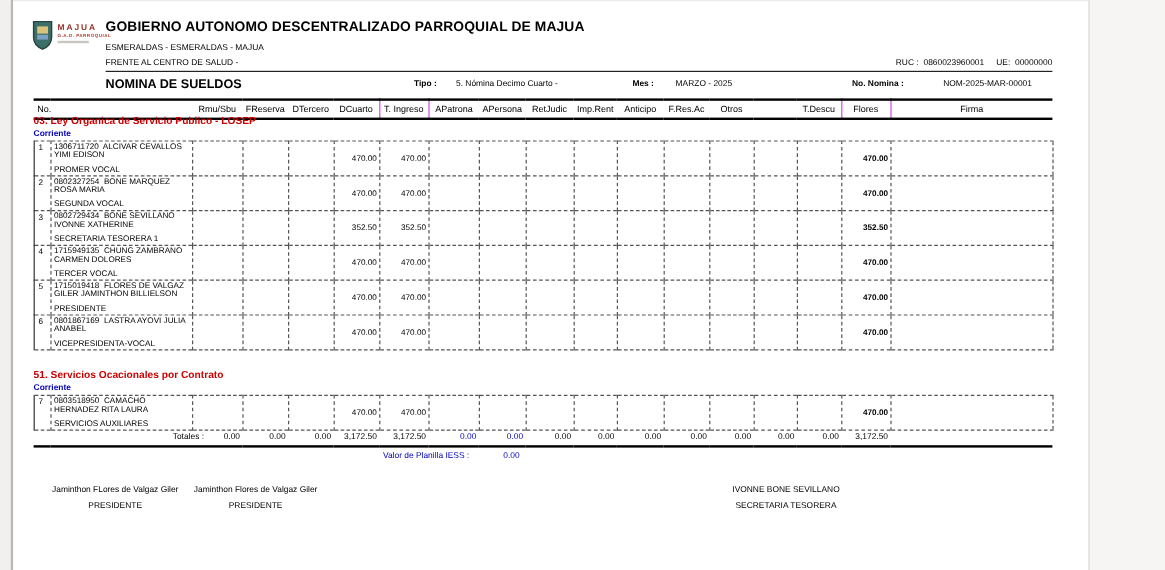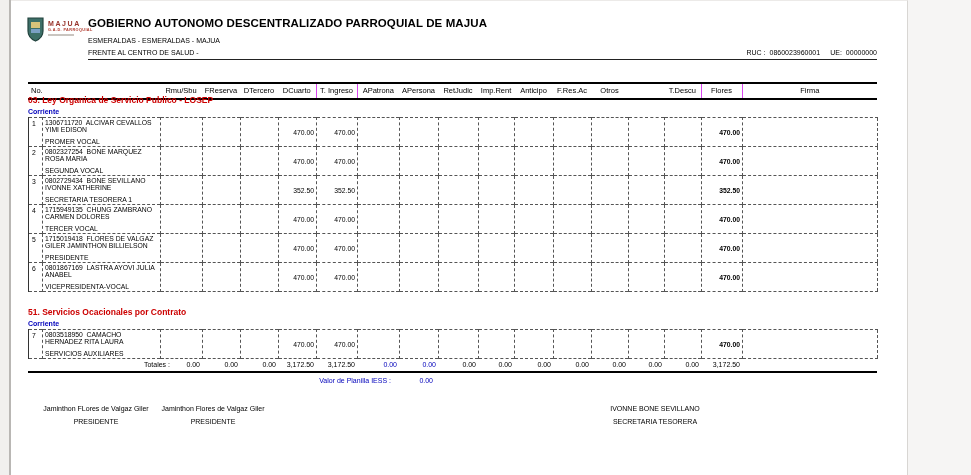--- a/index.html
+++ b/index.html
@@ -102,20 +102,29 @@
   </div>
 
   <div class="org-name">GOBIERNO AUTONOMO DESCENTRALIZADO PARROQUIAL DE MAJUA</div>
   <div class="org-loc">ESMERALDAS - ESMERALDAS - MAJUA</div>
   <div class="org-addr">FRENTE AL CENTRO DE SALUD -</div>
   <div class="ruc">
     <span>RUC :</span><span class="sp">0860023960001</span><span class="gap">UE:</span><span class="sp">00000000</span>
   </div>
   <div class="rule1"></div>
 
+  <div class="title-row">
+    <span class="rpt-title">NOMINA DE SUELDOS</span>
+    <span class="lab t-tipo-l">Tipo :</span>
+    <span class="t-tipo-v">5. Nómina Decimo Cuarto -</span>
+    <span class="lab t-mes-l">Mes :</span>
+    <span class="t-mes-v">MARZO - 2025</span>
+    <span class="lab t-nom-l">No. Nomina :</span>
+    <span class="t-nom-v">NOM-2025-MAR-00001</span>
+  </div>
 
   <table class="head">
     <colgroup>
           <col class="c0">
           <col class="c1">
           <col class="c2">
           <col class="c3">
           <col class="c4">
           <col class="c5">
           <col class="c6">

